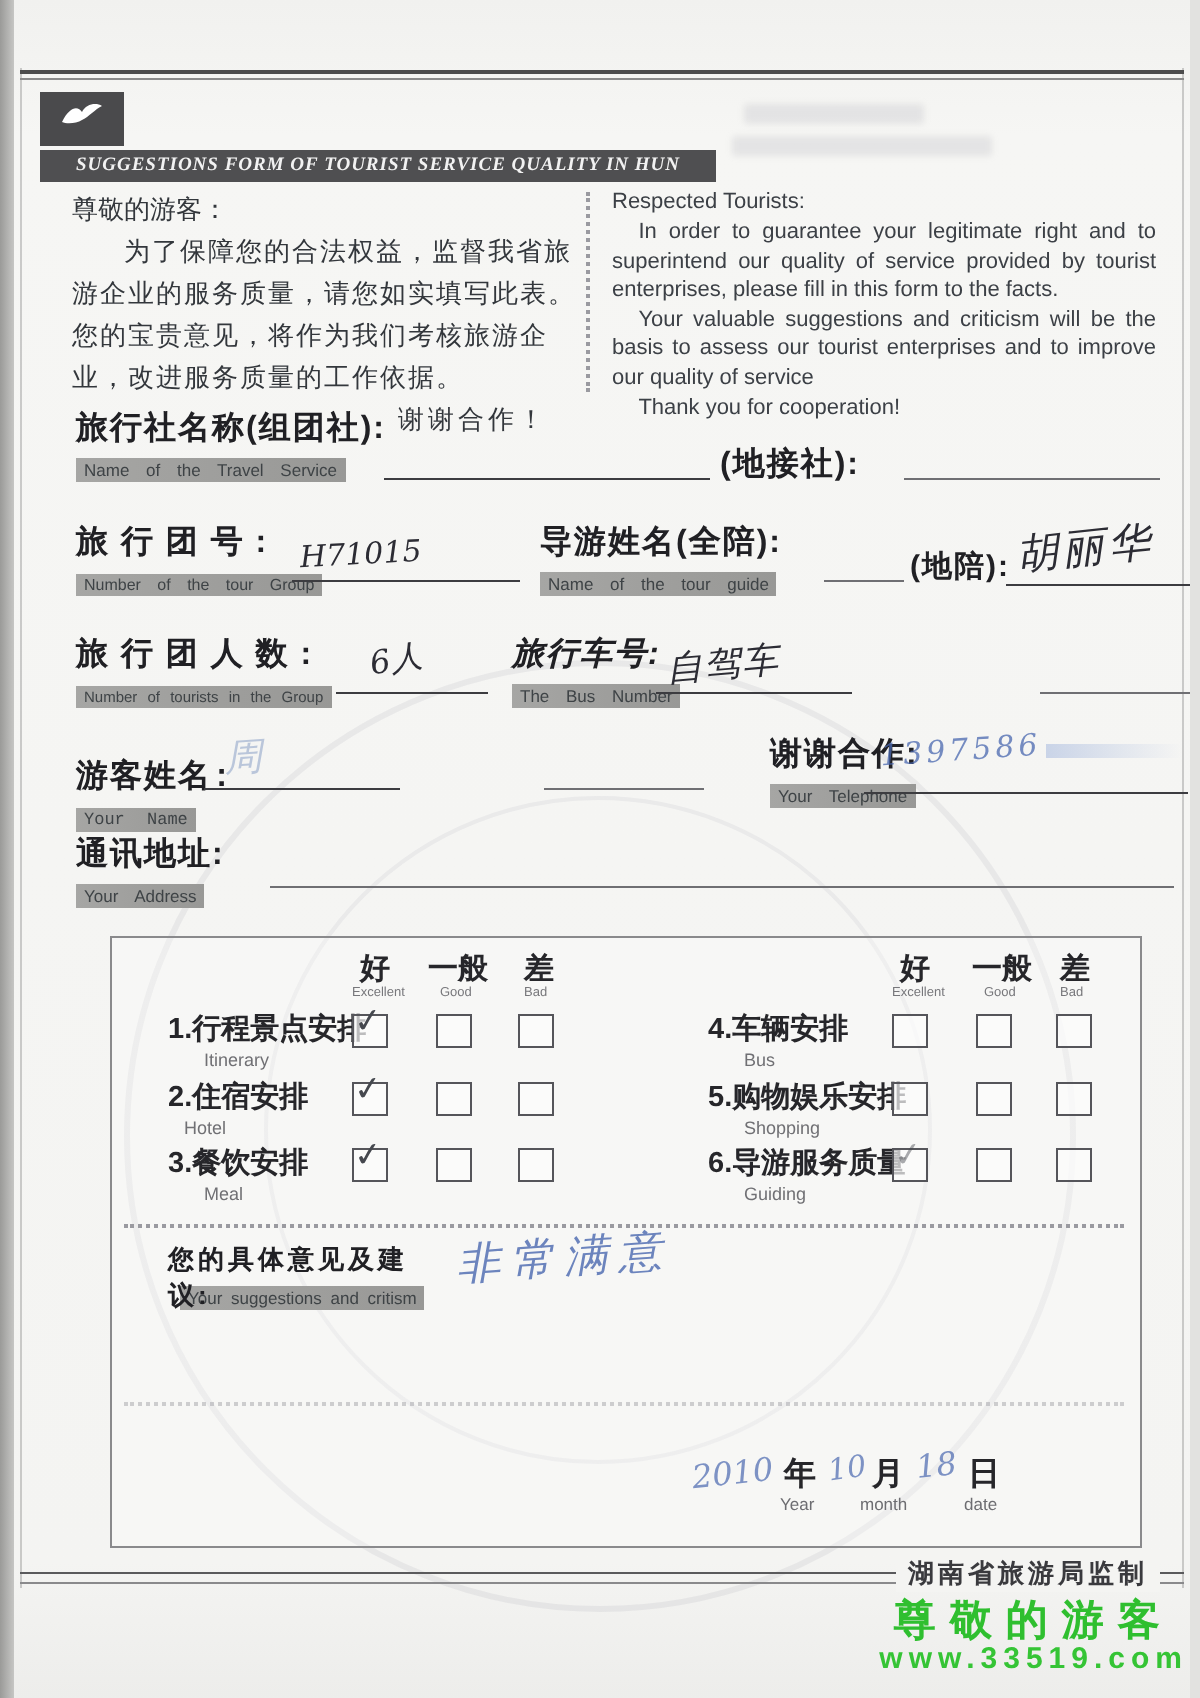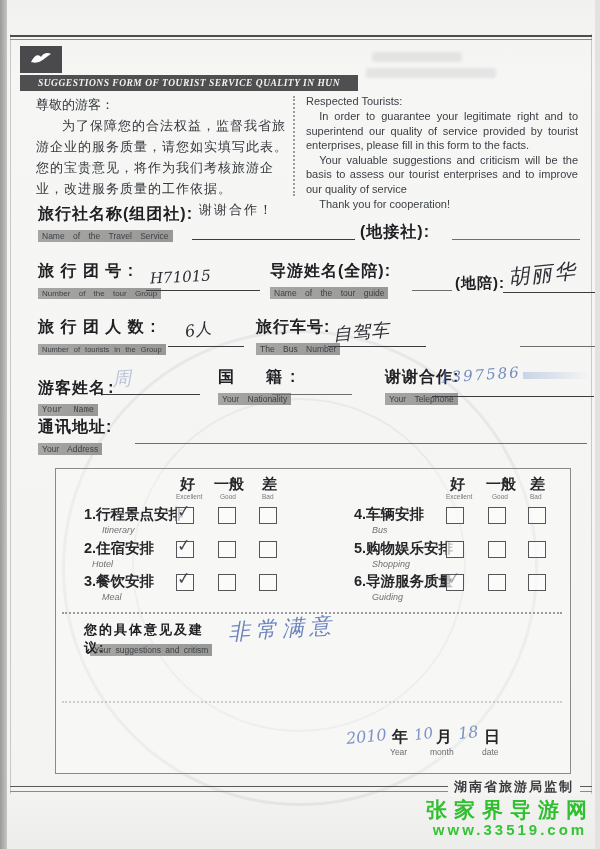--- a/index.html
+++ b/index.html
@@ -46,21 +46,21 @@
   .hw-dark{color:#2c2c34;}
   .hw-blue{color:#4a68b0;}
   .fade-tail{position:absolute;height:7px;
              background:linear-gradient(90deg,rgba(120,150,210,.35),rgba(120,150,210,0));}
   
   .rate-box{position:absolute;left:55px;top:468px;width:514px;height:304px;
             border:1.5px solid #8a8a8c;background:rgba(255,255,255,.25);}
   .rt-head-cn{position:absolute;font-size:15px;font-weight:bold;color:#26262a;}
   .rt-head-en{position:absolute;font-size:6.5px;color:#77777b;}
   .rt-label{position:absolute;font-size:14.5px;font-weight:bold;color:#26262a;white-space:nowrap;text-align:right;}
-  .rt-en{position:absolute;font-size:9px;color:#707074;font-style:italic;}
+  .rt-en{position:absolute;font-size:9px;color:#707074;}
   .cb{position:absolute;width:16px;height:15px;border:1.7px solid #55555a;
       background:rgba(252,252,252,.7);}
   .mark{position:absolute;top:-7px;left:0px;font-size:17px;font-weight:bold;color:#45484e;
         transform:rotate(-6deg);}
   .mark.faint{opacity:.45;}
   .dotline{position:absolute;border-top:2px dotted #9a9aa0;}
   .sugg-label{position:absolute;font-size:13px;font-weight:bold;color:#202024;letter-spacing:2px;}
   .date-cn{font-size:16px;font-weight:bold;color:#26262a;}
   .date-en{position:absolute;font-size:8.5px;color:#6d6d71;}
   
@@ -136,39 +136,35 @@
   <div class="uline" style="left:503px;top:292px;width:92px;"></div>
 
   <div class="abs" style="left:38px;top:317px;">
     <span class="cn-label" style="font-size:16px;">旅 行 团 人 数 :</span><br>
     <span class="en-band" style="font-size:7.5px;word-spacing:3px;">Number of tourists in the Group</span>
   </div>
   <span class="hw hw-dark abs" style="left:185px;top:320px;font-size:16px;transform:rotate(-10deg);">6人</span>
   <div class="uline" style="left:168px;top:346px;width:76px;"></div>
 
   <div class="abs" style="left:256px;top:317px;">
-    <span class="cn-label" style="font-size:16px;">旅行车号:</span><br>
+    <span class="cn-label" style="font-size:16px;font-style:italic;">旅行车号:</span><br>
     <span class="en-band">The Bus Number</span>
   </div>
   <span class="hw hw-dark abs" style="left:333px;top:320px;font-size:18px;transform:rotate(-5deg);letter-spacing:1px;">自驾车</span>
   <div class="uline" style="left:328px;top:346px;width:98px;"></div>
 
   <div class="uline lt" style="left:520px;top:346px;width:75px;"></div>
 
   <div class="abs" style="left:38px;top:378px;font-family:Liberation Mono, monospace;">
     <span class="cn-label" style="font-size:16px;">游客姓名:</span><br>
     <span class="en-band">Your Name</span>
   </div>
   <span class="hw abs" style="left:112px;top:366px;font-size:19px;color:rgba(90,120,180,.38);transform:rotate(-4deg);">周</span>
   <div class="uline" style="left:102px;top:394px;width:98px;"></div>
 
-  <div class="abs" style="left:218px;top:367px;">
-    <span class="cn-label" style="font-size:16px;letter-spacing:8px;">国　籍:</span><br>
-    <span class="en-band">Your Nationality</span>
-  </div>
   <div class="uline lt" style="left:272px;top:394px;width:80px;"></div>
 
   <div class="abs" style="left:385px;top:367px;">
     <span class="cn-label" style="font-size:16px;">谢谢合作:</span><br>
     <span class="en-band">Your Telephone</span>
   </div>
   <span class="hw hw-blue abs" style="left:440px;top:366px;font-size:15px;letter-spacing:2px;opacity:.75;transform:rotate(-4deg);">1397586</span>
   <div class="fade-tail" style="left:523px;top:372px;width:68px;"></div>
   <div class="uline" style="left:432px;top:396px;width:162px;"></div>
 
@@ -285,17 +281,17 @@
     <span class="date-en" style="left:334px;top:278px;">Year</span>
     <span class="date-en" style="left:374px;top:278px;">month</span>
     <span class="date-en" style="left:426px;top:278px;"></span>
     <span class="date-en" style="left:426px;top:278px;">date</span>
   </div>
 
   <div class="footer-line"></div>
   <div class="issuer">湖南省旅游局监制</div>
 
   <div class="wm">
-    <div class="l1">张家界导游网</div>
+    <div class="l1">尊敬的游客</div>
     <div class="l2">www.33519.com</div>
   </div>
 
 </div>
 
 </body></html>

